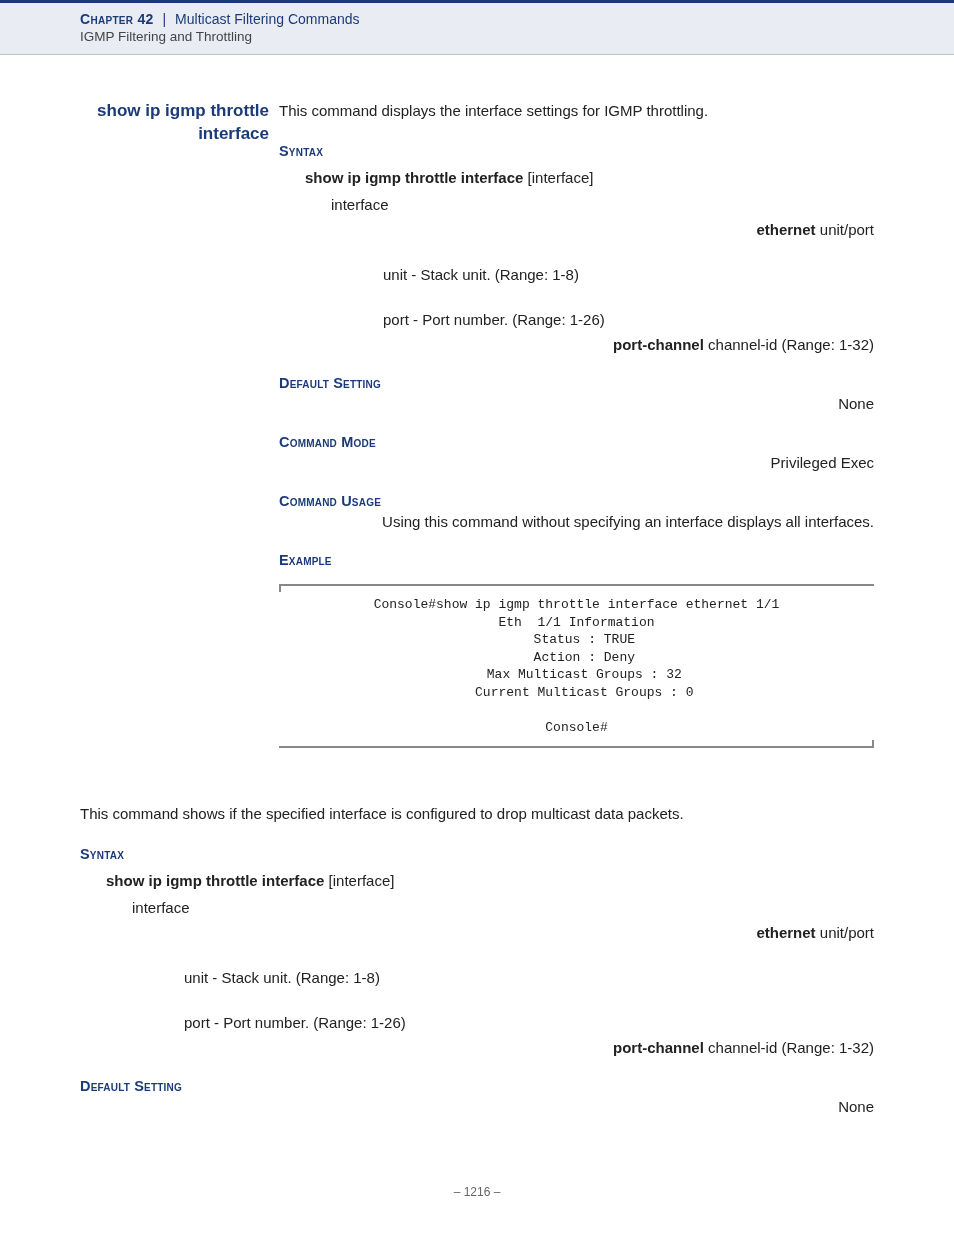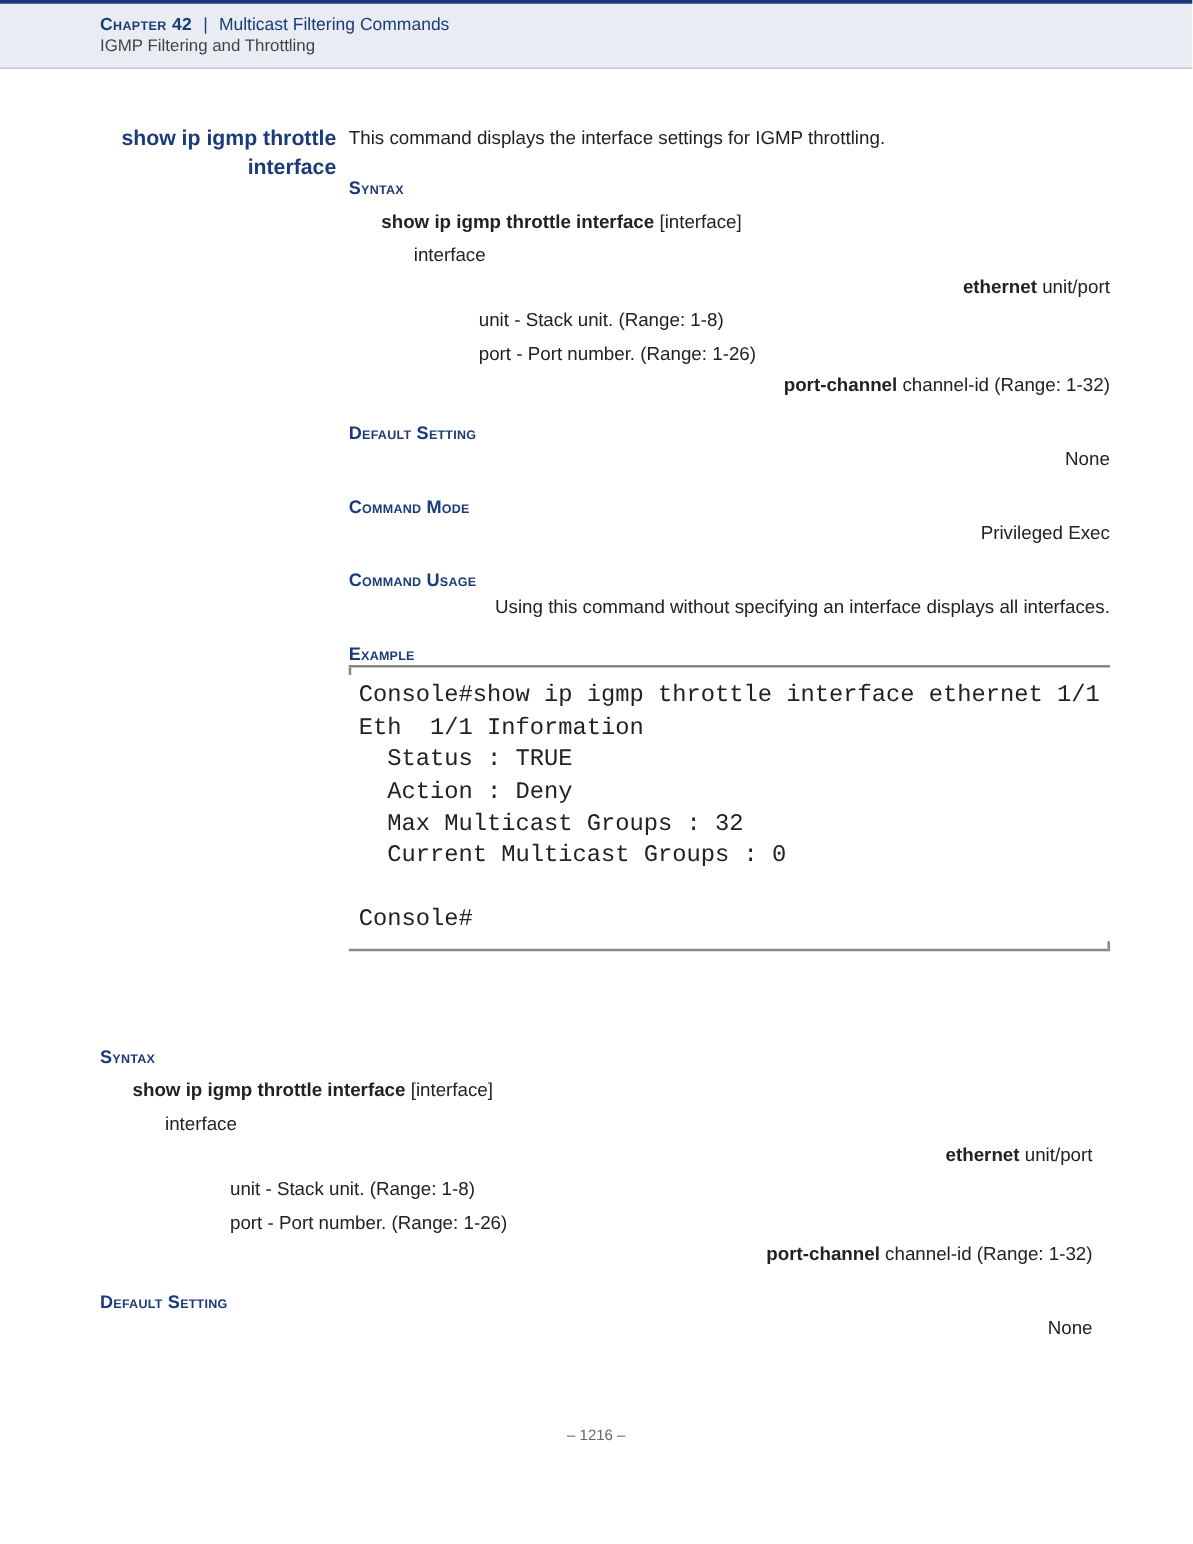--- a/index.html
+++ b/index.html
@@ -42,34 +42,35 @@
     color: #1b3a7a;
     font-weight: bold;
     font-variant: small-caps;
     letter-spacing: 0.2px;
     margin-top: 22px;
     font-size: 14.5px;
   }
   .syntax-line { margin-top: 10px; padding-left: 26px; }
   .sub1 { margin-top: 10px; padding-left: 52px; }
   .sub2 { margin-top: 8px; padding-left: 78px; text-align: right; }
-  .sub3 { margin-top: 10px; padding-left: 104px; }
+  .sub3 { margin-top: 28px; padding-left: 104px; }
   .ital { }
   .bold { font-weight: bold; }
   .plain { margin-top: 4px; text-align: right; }
   .example-box {
     border-top: 2px solid #888;
     border-bottom: 2px solid #888;
-    margin-top: 0;
+    margin-top: 16px;
     padding: 10px 8px;
     font-family: "Courier New", monospace;
-    font-size: 19px;
+    font-size: 13px;
     white-space: pre;
     line-height: 1.35;
     position: relative;
+    text-align: center;
   }
   .corner-tl { position:absolute; left:0; top:0; width:6px; height:6px; border-left:2px solid #888; }
   .corner-br { position:absolute; right:0; bottom:0; width:6px; height:6px; border-right:2px solid #888; }
   .spacer { height: 55px; }
   .page-num { text-align: center; color: #666; font-size: 12px; margin-top: 70px; }
 </style>
 </head>
 <body>
 
 <div class="header-band">
@@ -129,20 +130,21 @@
   Current Multicast Groups : 0
 
 Console#</span></div>
     </div>
   </div>
 
   <div class="spacer"></div>
 
   <div class="entry">
     <div class="body-col">
+      <div class="desc">This command shows if the specified interface is configured to drop multicast data packets.</div>
 
       <div class="heading">Syntax</div>
       <div class="syntax-line">
         <span class="bold">show ip igmp throttle interface</span>
         <span> [</span><span class="ital">interface</span><span>]</span>
       </div>
       <div class="sub1 ital">interface</div>
       <div class="sub2">
         <span class="bold">ethernet</span>
         <span> </span>

